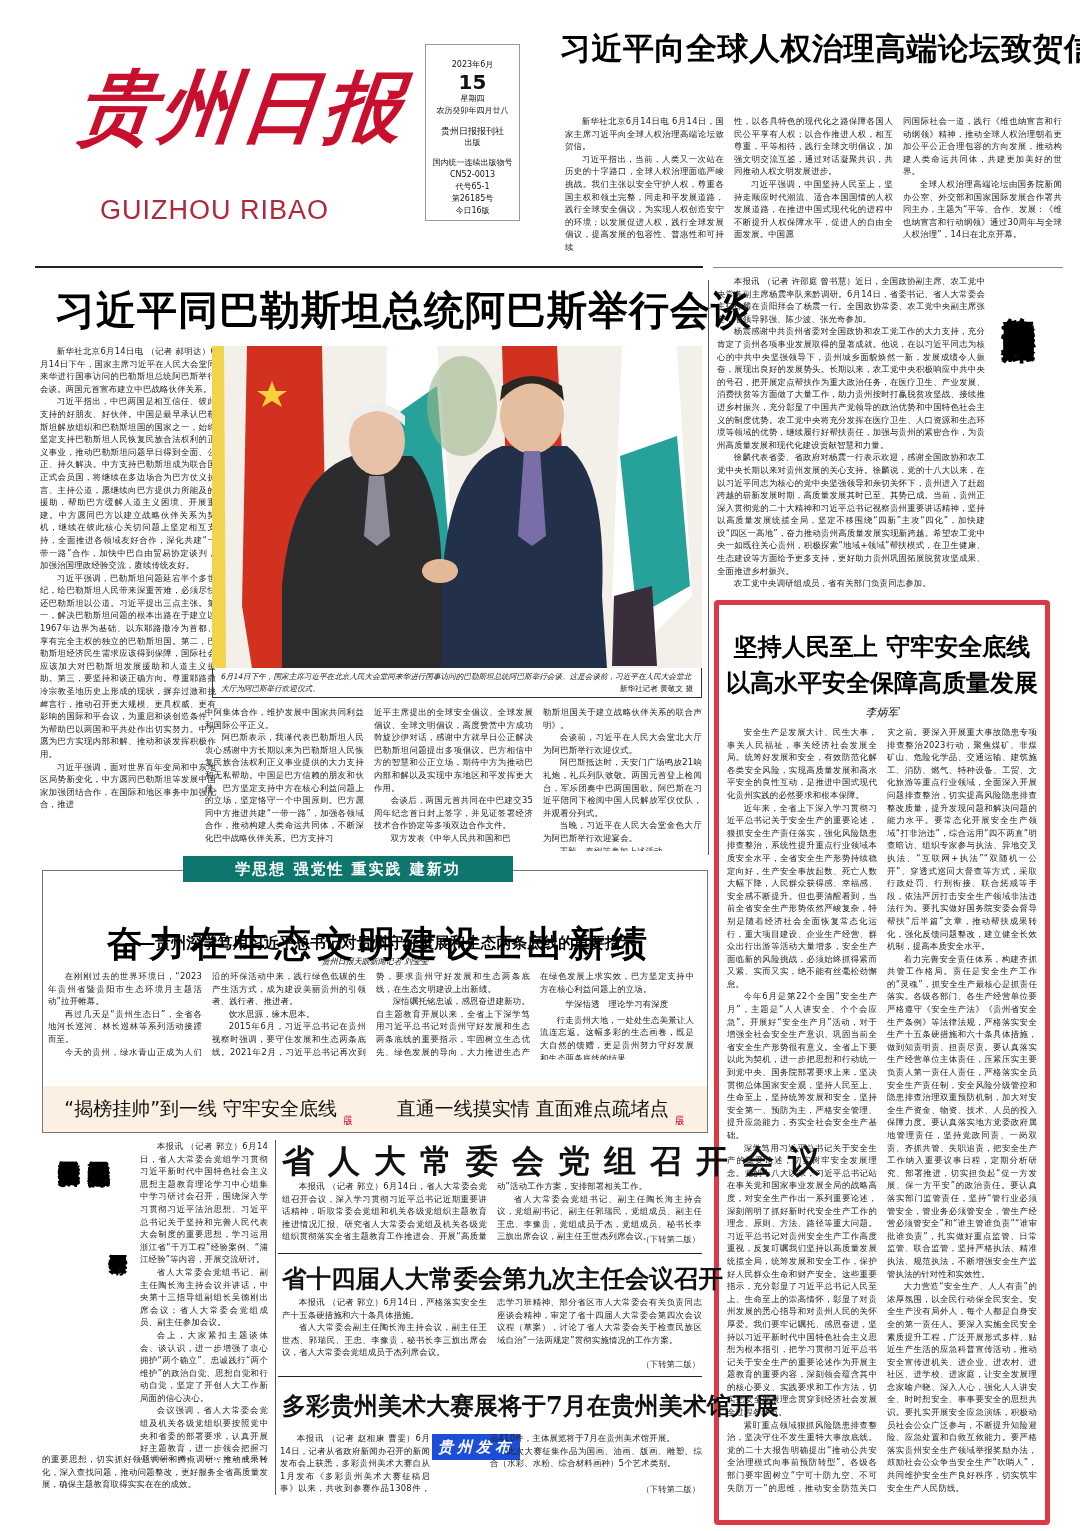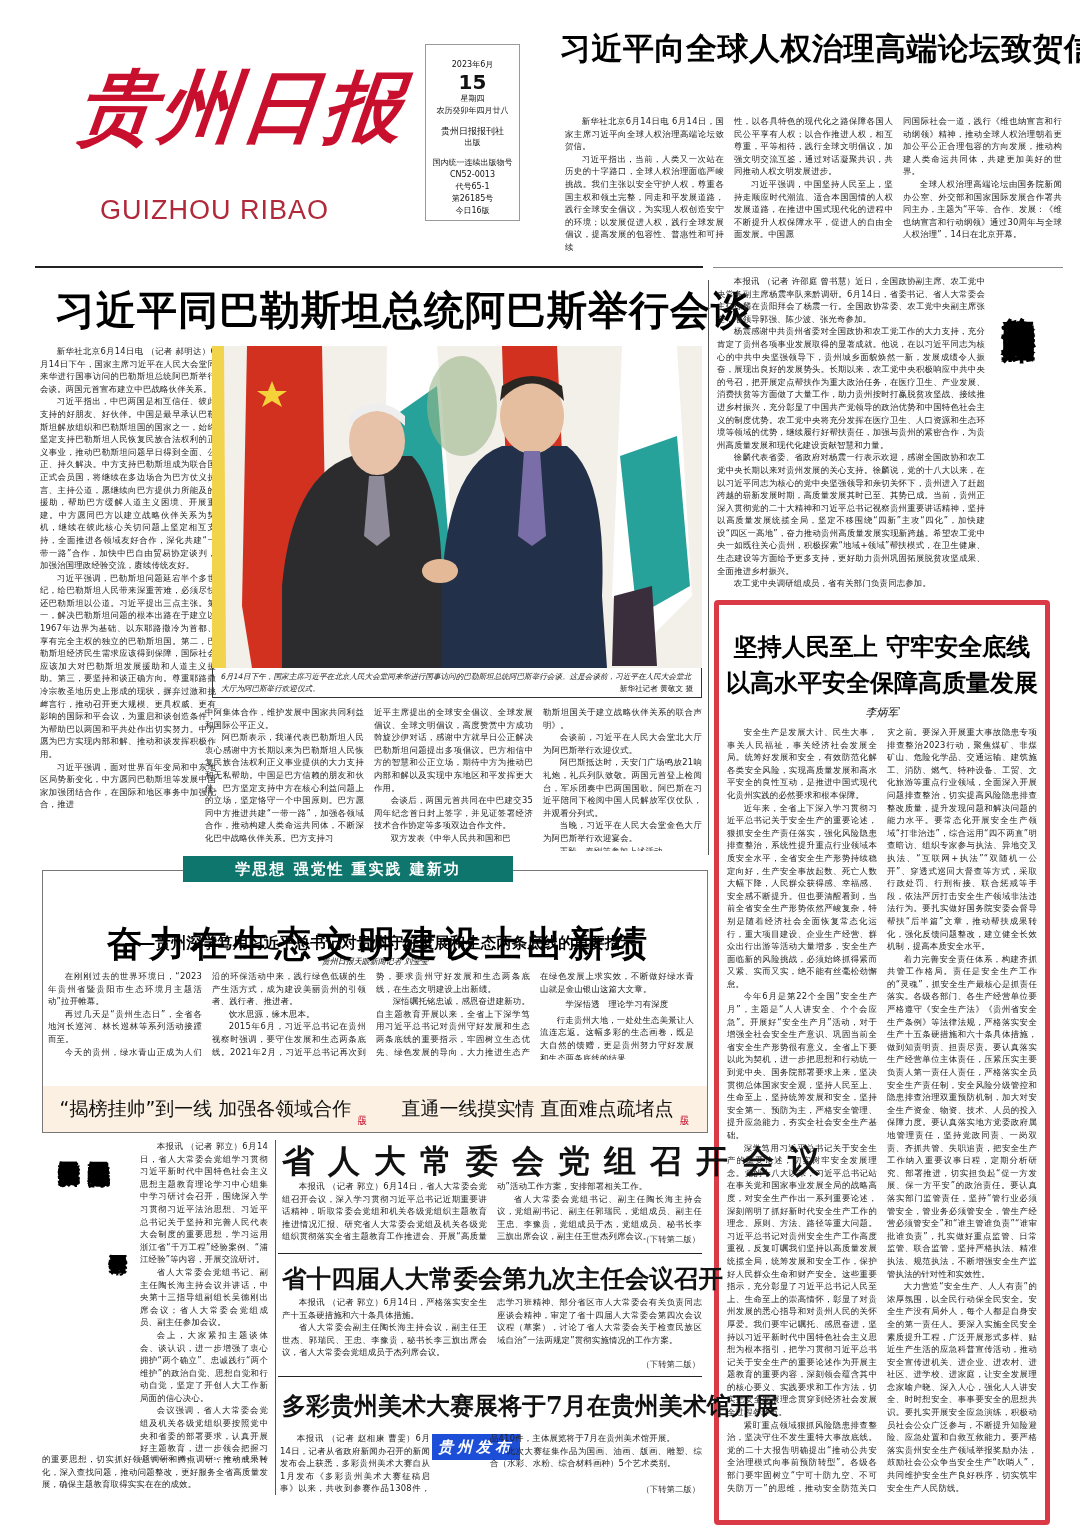--- a/index.html
+++ b/index.html
@@ -174,30 +174,30 @@
   <div>
       <p style="text-indent:0">沿的环保活动中来，践行绿色低碳的生产生活方式，成为建设美丽贵州的引领者、践行者、推进者。</p>
       <p>饮水思源，缘木思本。</p>
       <p>2015年6月，习近平总书记在贵州视察时强调，要守住发展和生态两条底线。2021年2月，习近平总书记再次到贵州视察时强调，优良生态环境是贵州最大的发展优势和竞争优</p>
     </div>
   <div>
       <p style="text-indent:0">势，要求贵州守好发展和生态两条底线，在生态文明建设上出新绩。</p>
       <p>深悟嘱托铭忠诚，感恩奋进建新功。自主题教育开展以来，全省上下深学笃用习近平总书记对贵州守好发展和生态两条底线的重要指示，牢固树立生态优先、绿色发展的导向，大力推进生态产业化、产业生态化，在两张答卷上下功夫、在双向转换上做文章、</p>
     </div>
   <div>
-    <p style="text-indent:0">在绿色发展上求实效，不断做好绿水青山就是金山银山这篇大文章。</p>
+    <p style="text-indent:0">在绿色发展上求实效，巴方坚定支持中方在核心利益问题上的立场。</p>
     <p style="text-align:center;text-indent:0;margin:3px 0">学深悟透　理论学习有深度</p>
     <p>行走贵州大地，一处处生态美景让人流连忘返。这幅多彩的生态画卷，既是大自然的馈赠，更是贵州努力守好发展和生态两条底线的结果。</p>
 
   </div>
 </div>
 
 <div class="abs strip" style="left:43px;top:1086px;width:664px;height:46px;justify-content:space-around">
   <div style="display:flex;align-items:center">
-    <span class="t">“揭榜挂帅”到一线 加强各领域合作</span>
+    <span class="t">“揭榜挂帅”到一线 守牢安全底线</span>
     <span class="b">二版</span>
   </div>
   <div style="display:flex;align-items:center">
     <span class="t">直通一线摸实情 直面难点疏堵点</span>
     <span class="b">二版</span>
   </div>
 </div>
 
 <div class="abs vert" style="left:45px;top:1145px;width:40px;height:330px;font-size:22px;line-height:30px">省人大常委会党组学习贯彻习近平新时代</div>
 <div class="abs vert" style="left:75px;top:1145px;width:40px;height:330px;font-size:22px;line-height:30px">中国特色社会主义思想主题教育理论学习中心组</div>

